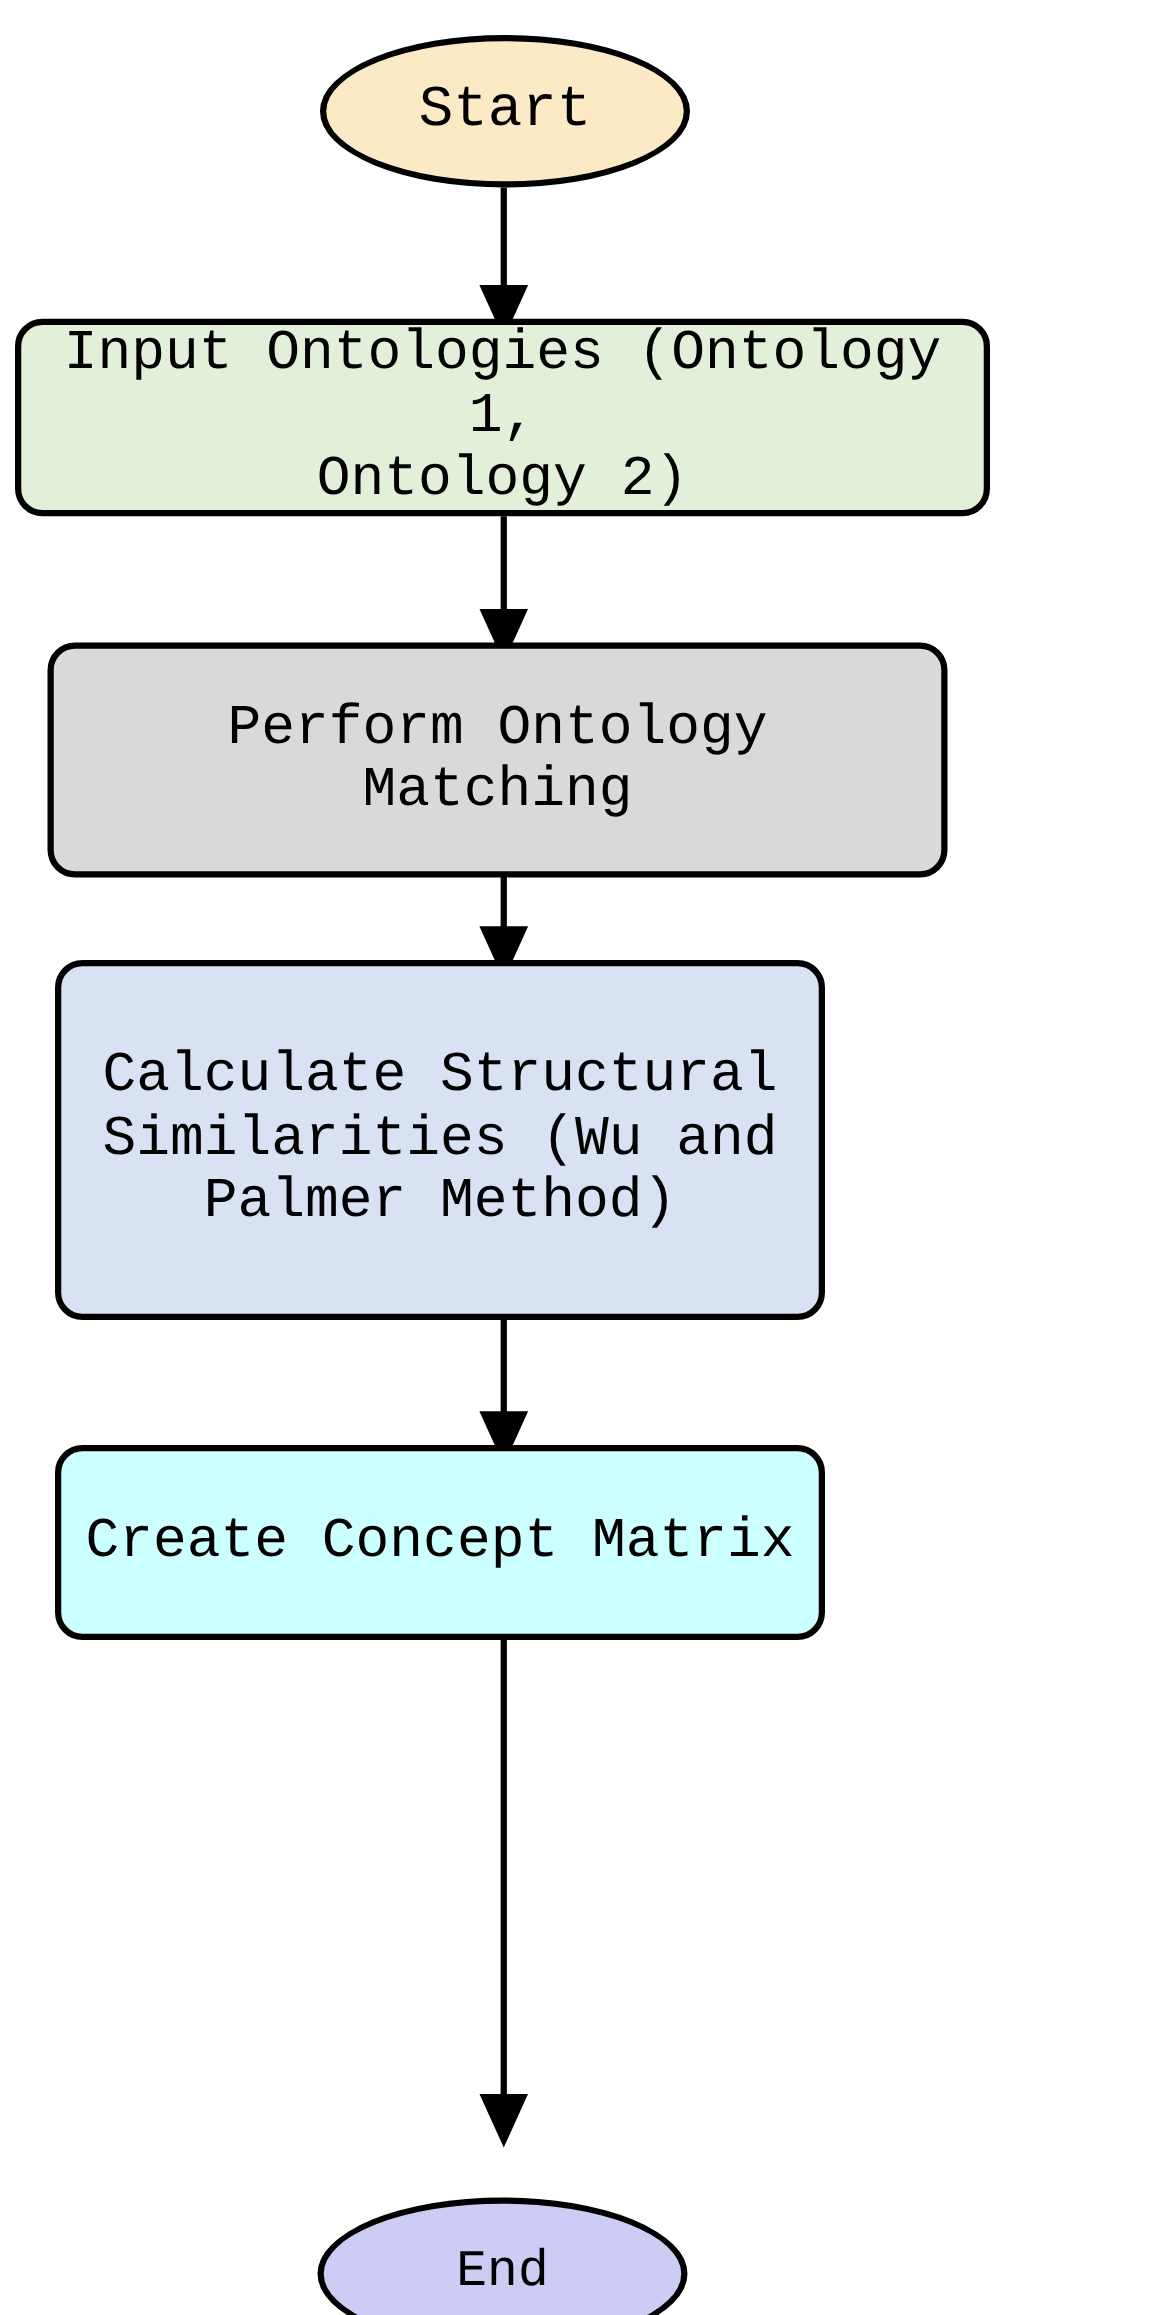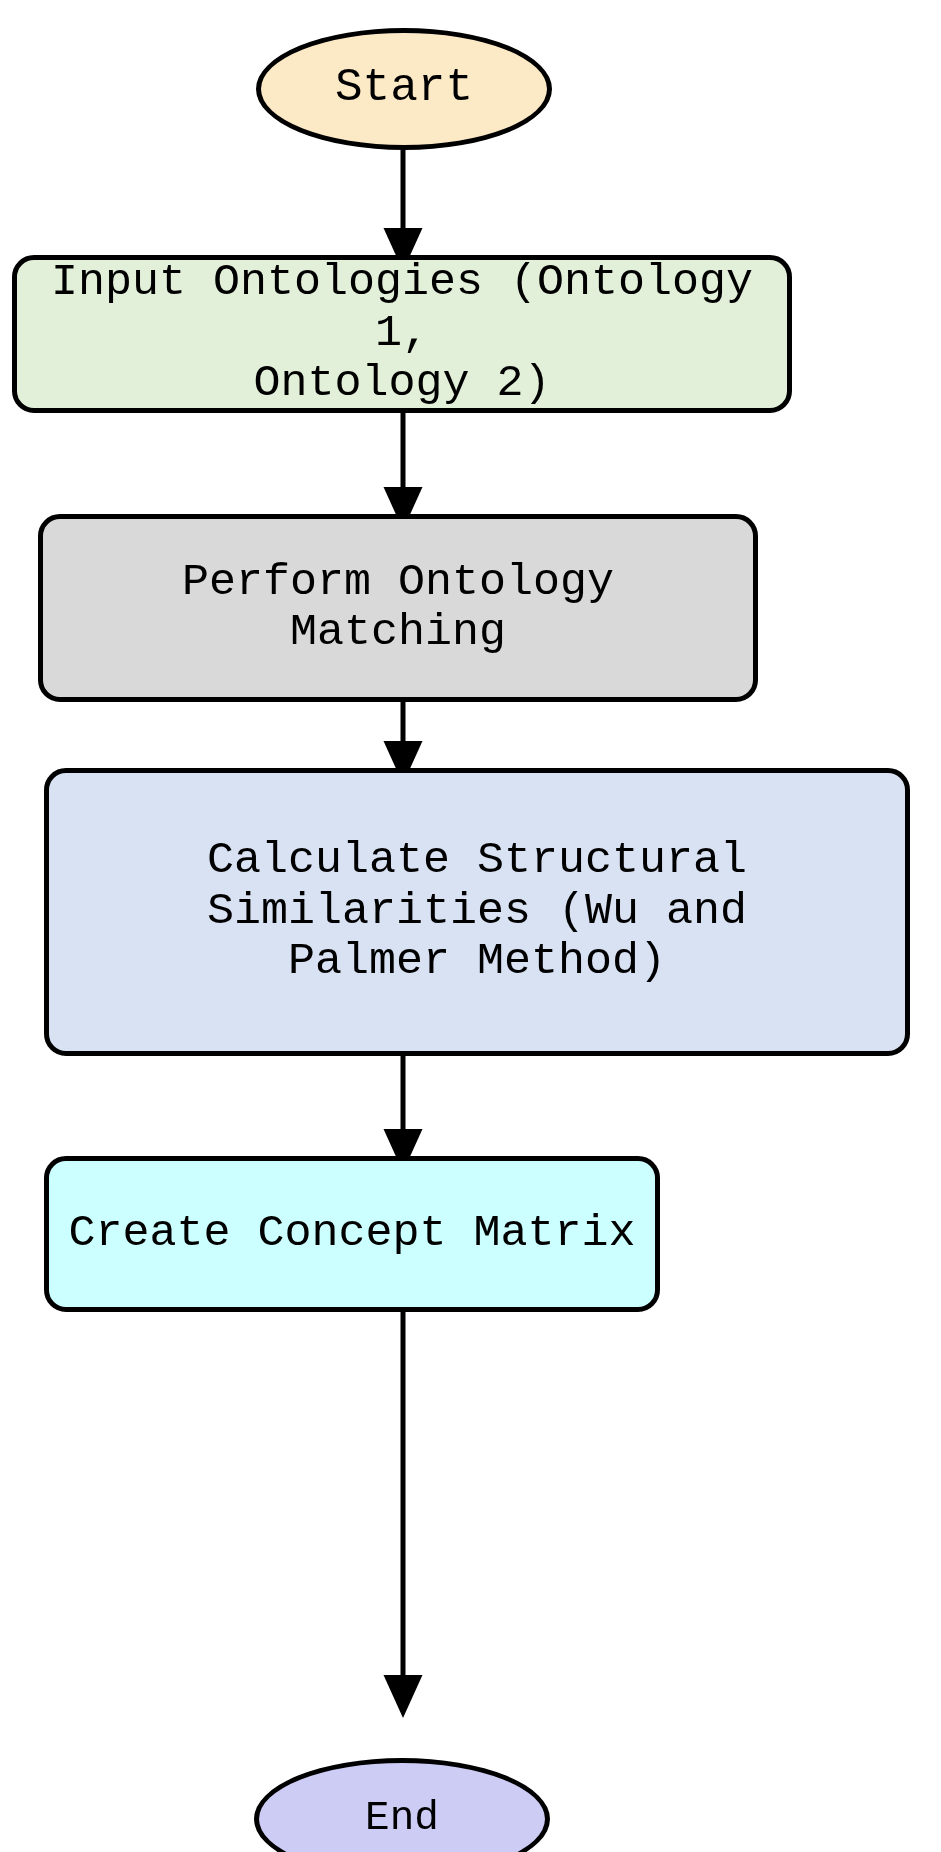--- a/index.html
+++ b/index.html
@@ -77,21 +77,21 @@
     width: 720px;
     height: 188px;
     background: #d9d9d9;
     font-size: 45px;
     padding: 0 14px;
   }
 
   #node-similarity {
     left: 44px;
     top: 768px;
-    width: 866px;
+    width: 616px;
     height: 288px;
     background: #d8e2f3;
     font-size: 45px;
     padding: 0 14px;
   }
 
   #node-matrix {
     left: 44px;
     top: 1156px;
     width: 616px;

